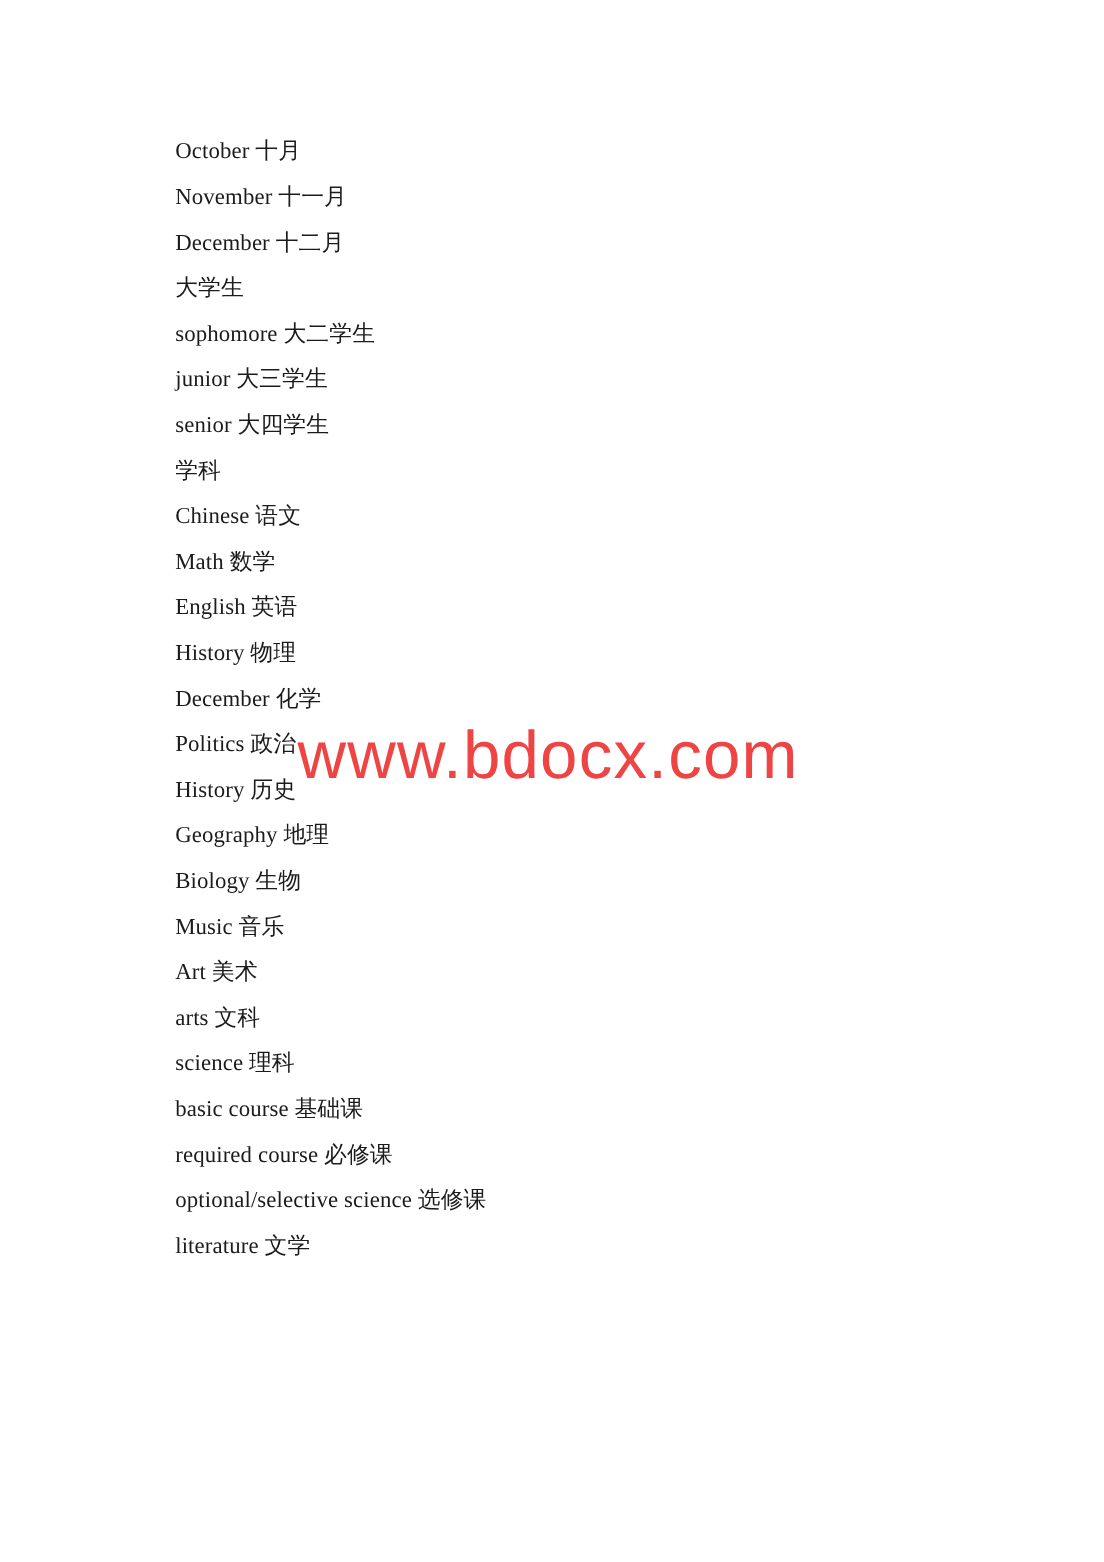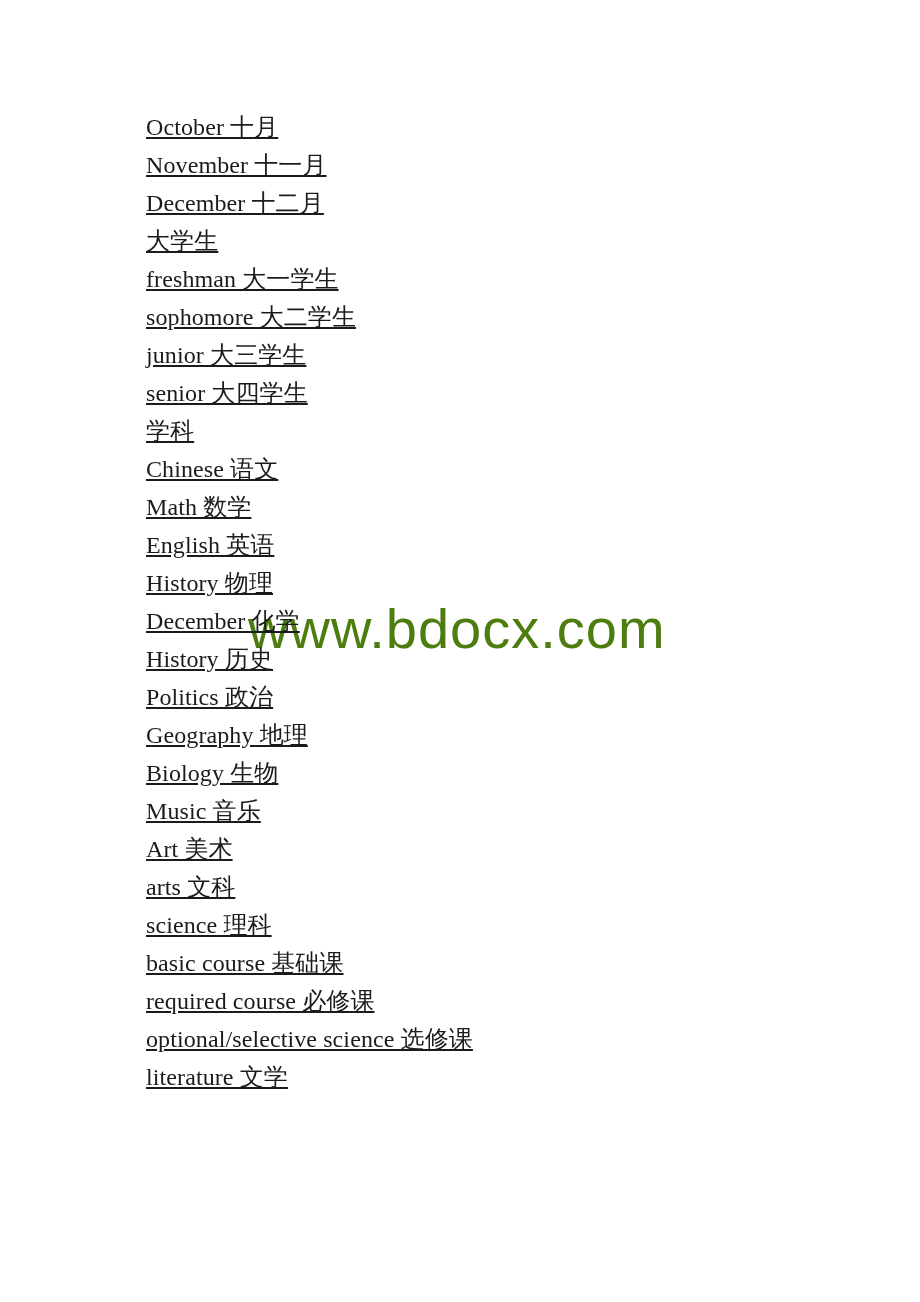--- a/index.html
+++ b/index.html
@@ -16,68 +16,66 @@
     font-family: "Liberation Serif", "DejaVu Serif", serif;
   }
   .watermark {
     position: absolute;
     left: 248px;
     top: 601px;
     font-family: "Liberation Sans", "DejaVu Sans", sans-serif;
     font-size: 56px;
     line-height: 1;
     letter-spacing: 1px;
-    color: #4d7c0f;
+    color: #ef4444;
     white-space: nowrap;
     user-select: none;
     pointer-events: none;
     z-index: 0;
   }
   .content {
     position: absolute;
     left: 146px;
     top: 108px;
     width: 700px;
     z-index: 1;
   }
   .line {
-    font-size: 24px;
+    font-size: 19px;
     line-height: 38px;
     height: 38px;
     color: #1b1b1b;
     white-space: nowrap;
     letter-spacing: 0.1px;
-    text-decoration: underline;
   }
 </style>
 </head>
 <body>
 
 <div class="page">
 
   <div class="watermark">www.bdocx.com</div>
 
   <div class="content">
 
   <div class="line">October 十月</div>
       <div class="line">November 十一月</div>
       <div class="line">December 十二月</div>
       <div class="line">大学生</div>
-      <div class="line">freshman 大一学生</div>
       <div class="line">sophomore 大二学生</div>
       <div class="line">junior 大三学生</div>
       <div class="line">senior 大四学生</div>
       <div class="line">学科</div>
       <div class="line">Chinese 语文</div>
       <div class="line">Math 数学</div>
       <div class="line">English 英语</div>
       <div class="line">History 物理</div>
       <div class="line">December 化学</div>
+      <div class="line">Politics 政治</div>
       <div class="line">History 历史</div>
-      <div class="line">Politics 政治</div>
       <div class="line">Geography 地理</div>
       <div class="line">Biology 生物</div>
       <div class="line">Music 音乐</div>
       <div class="line">Art 美术</div>
       <div class="line">arts 文科</div>
       <div class="line">science 理科</div>
       <div class="line">basic course 基础课</div>
       <div class="line">required course 必修课</div>
       <div class="line">optional/selective science 选修课</div>
       <div class="line">literature 文学</div>

